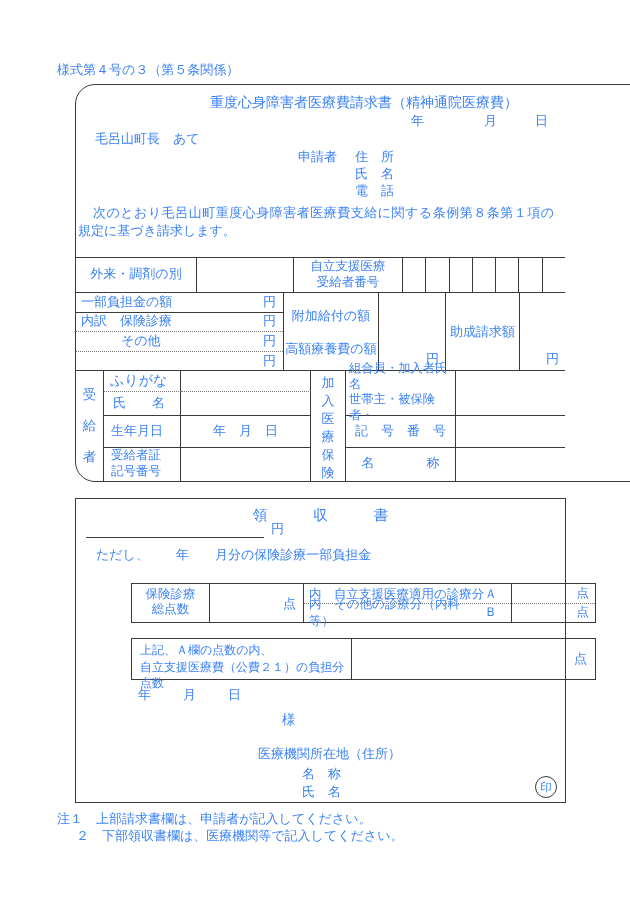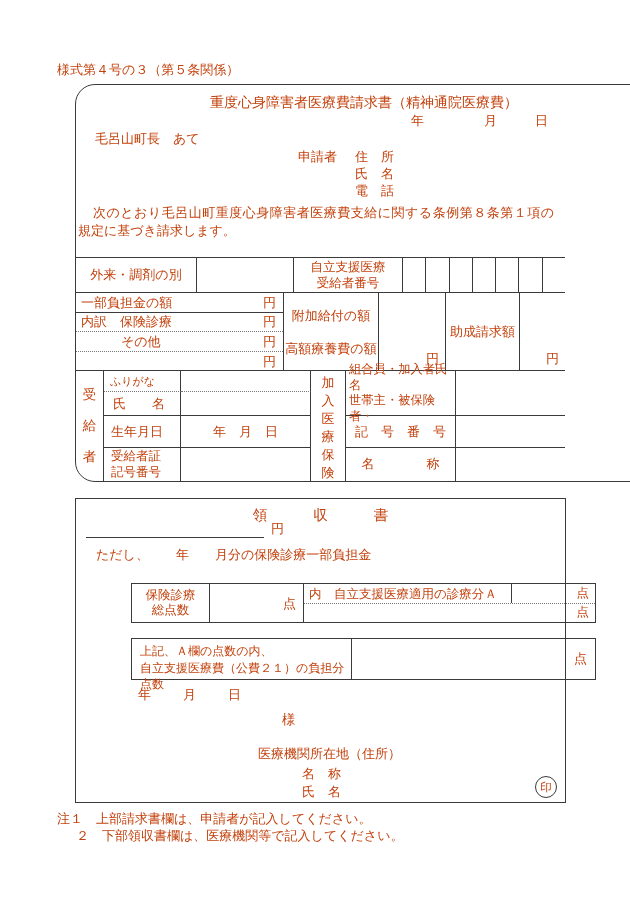--- a/index.html
+++ b/index.html
@@ -1,17 +1,17 @@
 <!DOCTYPE html>
 <html><head>
 <meta charset="utf-8">
 <style>
   html,body{margin:0;padding:0;background:#fff;}
   .page{position:relative;width:630px;height:903px;background:#fff;overflow:hidden;
-        font-family:Liberation Serif, serif;color:#c2410c;font-size:13px;}
+        font-family:Liberation Mono, monospace;color:#3b82f6;font-size:13px;}
   .abs{position:absolute;}
   .box{position:absolute;border:1px solid #3a3a3a;box-sizing:border-box;}
   .center{text-align:center;}
   
   .tableA{position:absolute;left:0;top:172px;width:489px;height:35px;border-top:1px solid #3a3a3a;
           box-sizing:border-box;display:flex;}
   .tableA > div{box-sizing:border-box;border-left:1px solid #3a3a3a;height:100%;}
   .tableA > div:first-child{border-left:none;}
   .ta-c1{width:120px;line-height:33px;text-align:center;}
   .ta-c2{width:97px;}
@@ -119,21 +119,21 @@
       </div>
     </div>
 
     <div class="tableC">
       <div class="cellv br vertical-label" style="left:0;top:0;width:28px;height:110px;padding:8px 0;font-size:13.5px;">
           <span>受</span>
           <span>給</span>
           <span>者</span>
         </div>
 
-      <div class="cellv br bbdot" style="left:28px;top:0;width:77px;height:21px;font-size:11px;line-height:20px;padding-left:6px;">ふりがな</div>
+      <div class="cellv br bbdot" style="left:28px;top:0;width:77px;height:21px;font-size:14px;line-height:20px;padding-left:6px;">ふりがな</div>
       <div class="cellv br bbdot" style="left:105px;top:0;width:130px;height:21px;"></div>
       <div class="cellv br bb" style="left:28px;top:21px;width:77px;height:24px;line-height:23px;padding-left:9px;">氏　　名</div>
       <div class="cellv br bb" style="left:105px;top:21px;width:130px;height:24px;"></div>
       <div class="cellv br bb center" style="left:105px;top:45px;width:130px;height:32px;line-height:31px;">年　月　日</div>
       <div class="cellv br bb" style="left:28px;top:45px;width:77px;height:32px;line-height:31px;padding-left:7px;">生年月日</div>
       <div class="cellv br two-line" style="left:28px;top:77px;width:77px;height:33px;padding-left:7px;">
         <div>受給者証</div>
         <div>記号番号</div>
       </div>
       <div class="cellv br" style="left:105px;top:77px;width:130px;height:33px;"></div>
@@ -181,20 +181,24 @@
         <span class="abs" style="right:7px;top:11px;">点</span>
       </div>
       <div class="cellv br" style="left:172px;top:0;width:208px;height:19px;display:flex;justify-content:space-between;align-items:flex-end;padding:0 14px 0 5px;font-size:12.5px;">
         <span>内　自立支援医療適用の診療分</span>
         <span>Ａ</span>
       </div>
       <div class="cellv" style="left:380px;top:0;width:83px;height:19px;display:flex;justify-content:flex-end;align-items:center;padding-right:6px;font-size:12.5px;">
         <span>点</span>
       </div>
       <div class="abs" style="left:172px;top:19px;width:291px;height:0;border-top:1px dotted #777;"></div>
+      <div class="cellv br" style="left:172px;top:19px;width:208px;height:19px;display:flex;justify-content:space-between;align-items:center;padding:0 14px 0 5px;font-size:12.5px;">
+        <span>内　その他の診療分（内科等）</span>
+        <span>Ｂ</span>
+      </div>
       <div class="cellv" style="left:380px;top:19px;width:83px;height:19px;display:flex;justify-content:flex-end;align-items:center;padding-right:6px;font-size:12.5px;">
         <span>点</span>
       </div>
     </div>
 
     <div class="ptable" style="left:15px;top:139px;width:465px;height:42px;">
       <div class="cellv br" style="left:0;top:0;width:220px;height:40px;padding:4px 0 0 8px;font-size:12px;line-height:16.5px;">
         <div>上記、Ａ欄の点数の内、</div>
         <div>自立支援医療費（公費２１）の負担分点数</div>
       </div>

